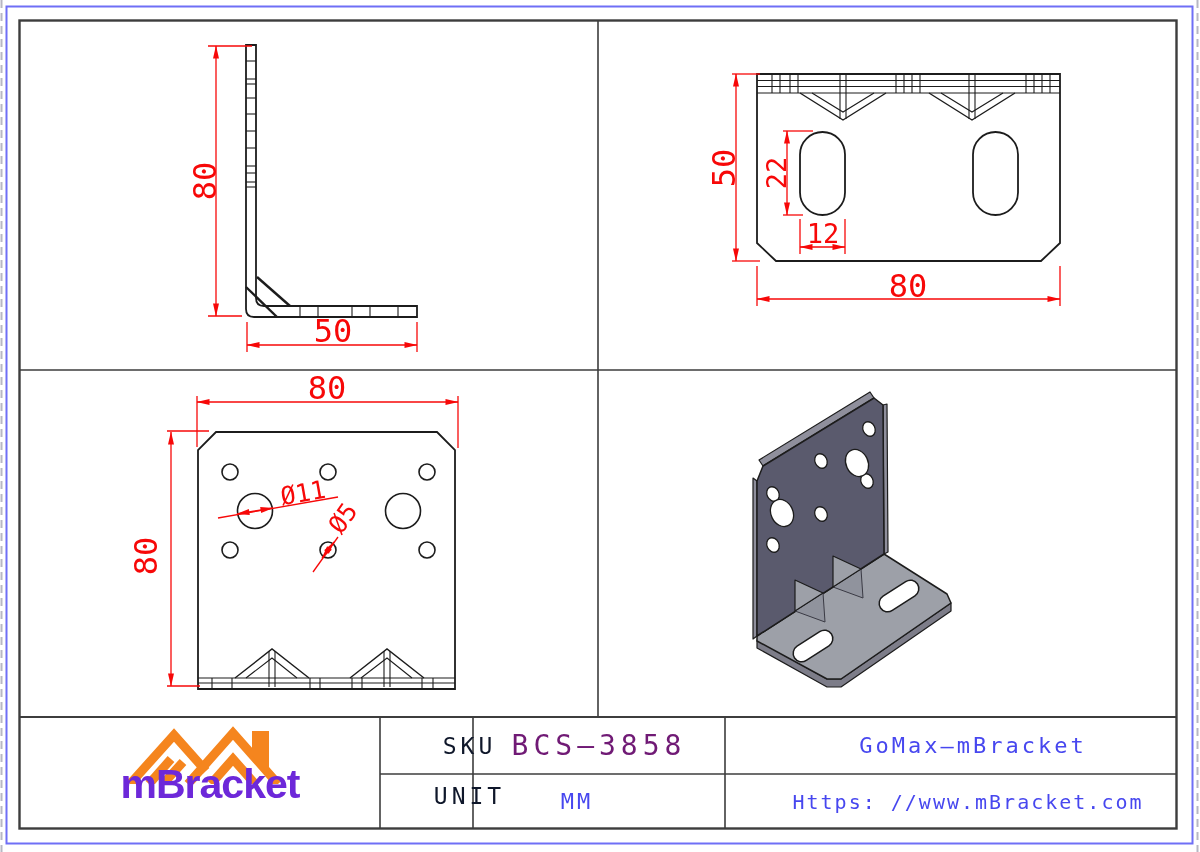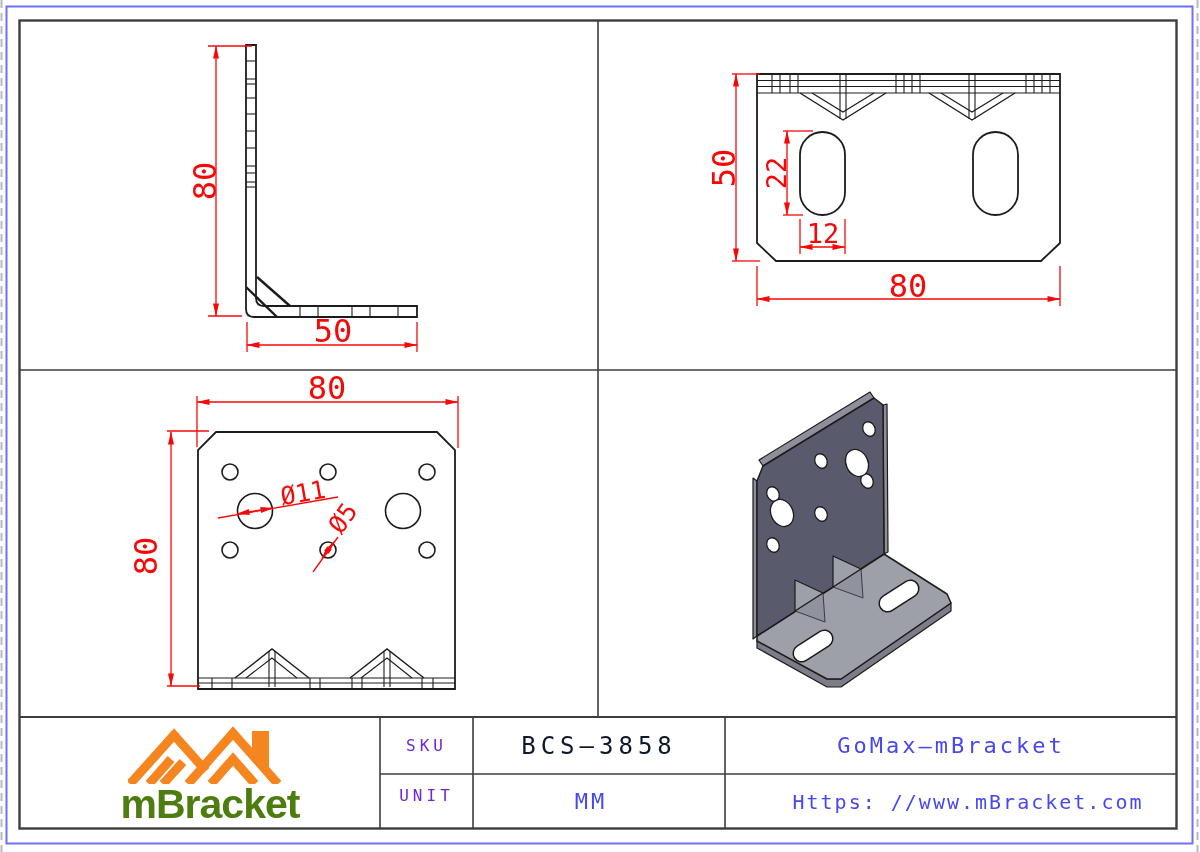--- a/index.html
+++ b/index.html
@@ -1,28 +1,28 @@
 <!DOCTYPE html>
 <html><head>
 <meta charset="utf-8">
 <style>
   html,body{margin:0;padding:0;background:#e8e8e8;}
   .page{position:relative;width:1200px;height:852px;background:#ffffff;overflow:hidden;
         font-family:"DejaVu Sans Mono",monospace;}
   .page svg.sheet{position:absolute;left:0;top:0;}
   .tb-text{position:absolute;display:flex;align-items:center;justify-content:center;white-space:pre;}
-  .tb-label{color:#6d28d9;font-size:16px;letter-spacing:4px;}
-  .tb-value{color:#0f172a;font-size:24px;letter-spacing:5px;}
+  .tb-label{color:#0f172a;font-size:23px;letter-spacing:4px;padding-left:43px;}
+  .tb-value{color:#701a75;font-size:28px;letter-spacing:5px;}
   .tb-mid{color:#4747ef;font-size:22px;letter-spacing:3px;}
   .tb-small{color:#4747ef;font-size:20px;letter-spacing:2px;}
   .logo-wrap{position:absolute;left:100px;top:722px;width:220px;height:104px;}
   .logo-roofs{position:absolute;left:28px;top:4px;}
-  .logo-text{position:absolute;left:0;top:62px;width:220px;text-align:center;
+  .logo-text{position:absolute;left:0;top:42px;width:220px;text-align:center;
              font-family:"Liberation Sans",sans-serif;font-weight:800;font-size:41px;
-             color:#4d7c0f;letter-spacing:-1px;line-height:1;}
+             color:#6d28d9;letter-spacing:-1px;line-height:1;}
   .dim{font-family:"DejaVu Sans Mono",monospace;fill:#f70808;}
 </style>
 </head>
 <body>
 
 <div class="page">
 
 <svg class="sheet" width="1200" height="852" viewBox="0 0 1200 852">
   <defs>
     <marker id="dar" markerWidth="16" markerHeight="8" refX="14.5" refY="4" orient="auto-start-reverse" markerUnits="userSpaceOnUse">
@@ -236,20 +236,20 @@
           <path d="M60,58 L105,7 L150,58"></path>
           <path d="M83,58 L105,33 L127,58"></path>
         </g>
         <polygon points="124,5 141,5 141,48 124,29" fill="#f5851e"></polygon>
       </svg>
       <div class="logo-text">mBracket</div>
     </div>
 
     <div class="tb-text tb-label" style="left:380px;top:717px;width:93px;height:57px;">SKU</div>
     <div class="tb-text tb-value" style="left:473px;top:717px;width:252px;height:57px;">BCS—3858</div>
-    <div class="tb-text tb-mid" style="left:725px;top:717px;width:452px;height:57px;">GoMax—mBracket</div>
+    <div class="tb-text tb-mid" style="left:725px;top:717px;width:452px;height:57px;padding-left:22px;">GoMax—mBracket</div>
 
     <div class="tb-text tb-label" style="left:380px;top:774px;width:93px;height:43px;">UNIT</div>
-    <div class="tb-text tb-mid" style="left:471px;top:774px;width:240px;height:55px;">MM</div>
+    <div class="tb-text tb-mid" style="left:457px;top:774px;width:240px;height:55px;">MM</div>
     <div class="tb-text tb-small" style="left:725px;top:774px;width:452px;height:55px;padding-left:17px;">Https: //www.mBracket.com</div>
   </div>
 
 </div>
 
 </body></html>

